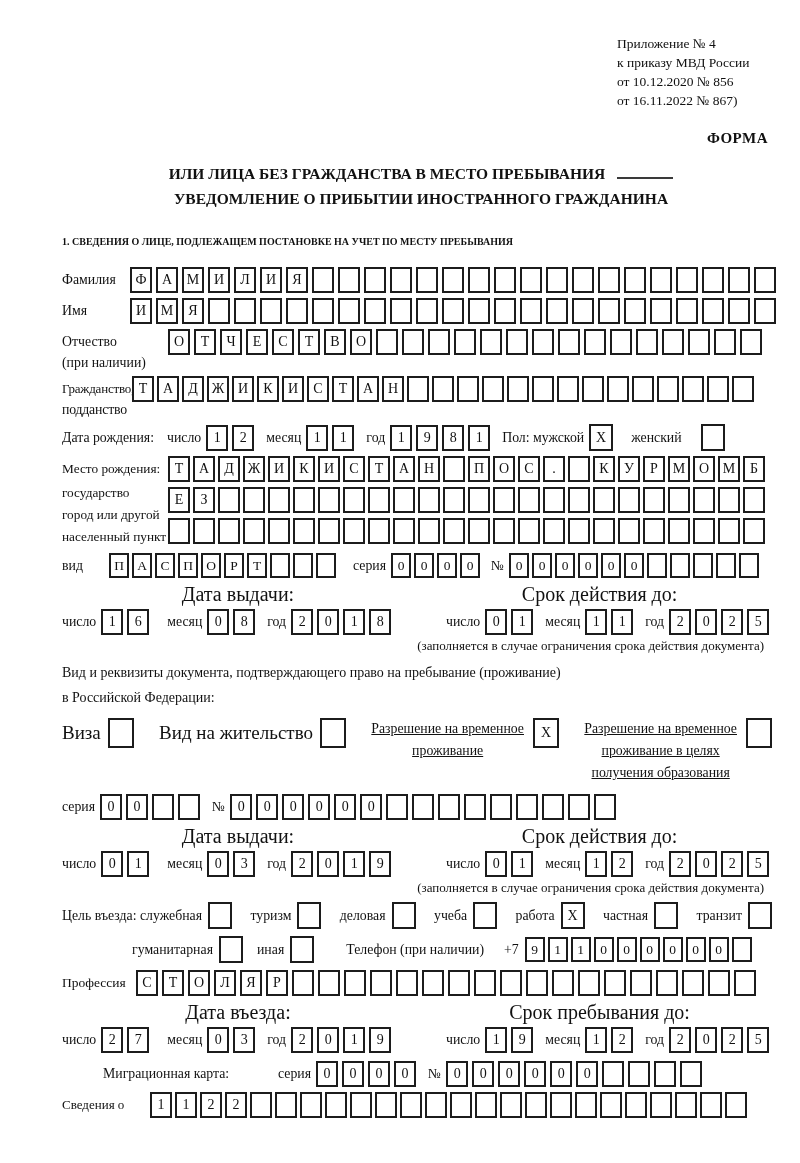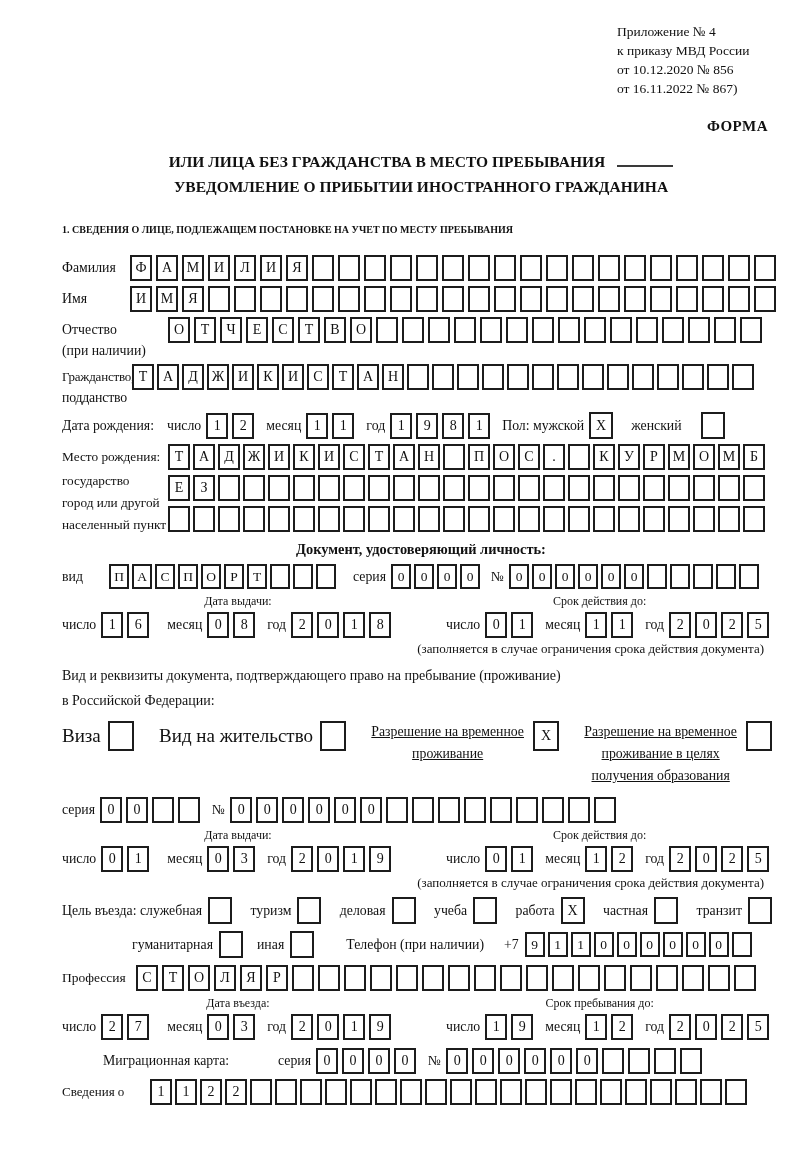--- a/index.html
+++ b/index.html
@@ -1,18 +1,18 @@
 <!DOCTYPE html>
 <html><head>
 <meta charset="utf-8">
 <style>
   html,body{margin:0;padding:0;background:#e8e8e8;}
   .page{
     width:800px;height:1163px;box-sizing:border-box;background:#ffffff;
-    padding:22px 20px 10px 62px;position:relative;overflow:hidden;
+    padding:34px 20px 10px 62px;position:relative;overflow:hidden;
     font-family:"Liberation Serif","DejaVu Serif",serif;font-size:14px;color:#111;
   }
   
   .appendix{margin-left:555px;font-size:13.5px;line-height:19px;}
   .appendix .rev{margin-top:7px;}
   .form-word{margin-top:20px;text-align:right;padding-right:12px;font-weight:bold;font-size:15px;letter-spacing:.5px;}
   
   .title{margin-top:14px;text-align:center;font-weight:bold;font-size:15.5px;line-height:25px;}
   .blank{display:inline-block;width:56px;height:14px;border-bottom:2.5px solid #3a3a3a;margin-left:12px;}
   .section-heading{margin-top:25px;margin-bottom:20px;font-weight:bold;font-size:10px;}
@@ -40,21 +40,21 @@
   
   .inlbl{margin:0 5px 0 0;font-size:13.8px;}
   .gap8{margin-left:8px;}.gap14{margin-left:14px;}.gap20{margin-left:20px;}.gap28{margin-left:28px;}
   
   .doc-heading{text-align:center;font-weight:bold;font-size:14.4px;margin:4px 0 6px 0;}
   
   .dates{display:flex;margin-top:4px;}
   .half{display:flex;flex-direction:column;}
   .half.left{width:352px;}
   .half.right{margin-left:12px;}
-  .half .head{text-align:center;font-size:12px;margin-bottom:3px;}
+  .half .head{text-align:center;font-size:20px;margin-bottom:3px;}
   .drow{display:flex;align-items:center;}
   .note{font-size:13px;text-align:right;padding-right:16px;margin-top:3px;margin-bottom:6px;}
   .para{font-size:14px;line-height:25px;margin-top:4px;}
   
   .permit-row{display:flex;align-items:flex-start;justify-content:space-between;margin-top:8px;margin-bottom:10px;padding-right:4px;}
   .pair{display:flex;align-items:flex-start;}
   .pair .pl{font-size:19px;line-height:30px;margin-right:7px;}
   .pair .plc{font-size:13.8px;line-height:22px;text-align:center;margin-right:9px;text-decoration:underline;}
   
   .purpose-row{display:flex;align-items:center;justify-content:space-between;margin-bottom:7px;padding-right:4px;}
@@ -324,21 +324,20 @@
           <span class="cell"></span>
           <span class="cell"></span>
           <span class="cell"></span>
           <span class="cell"></span>
           <span class="cell"></span>
           <span class="cell"></span>
         </span>
     </span>
   </div>
 
-  <div class="doc-heading">Документ, удостоверяющий личность:</div>
 
   <div class="row">
     <span class="inlbl" style="width:42px;">вид</span>
     <span class="cells sm">
         <span class="cell">П</span>
         <span class="cell">А</span>
         <span class="cell">С</span>
         <span class="cell">П</span>
         <span class="cell">О</span>
         <span class="cell">Р</span>

